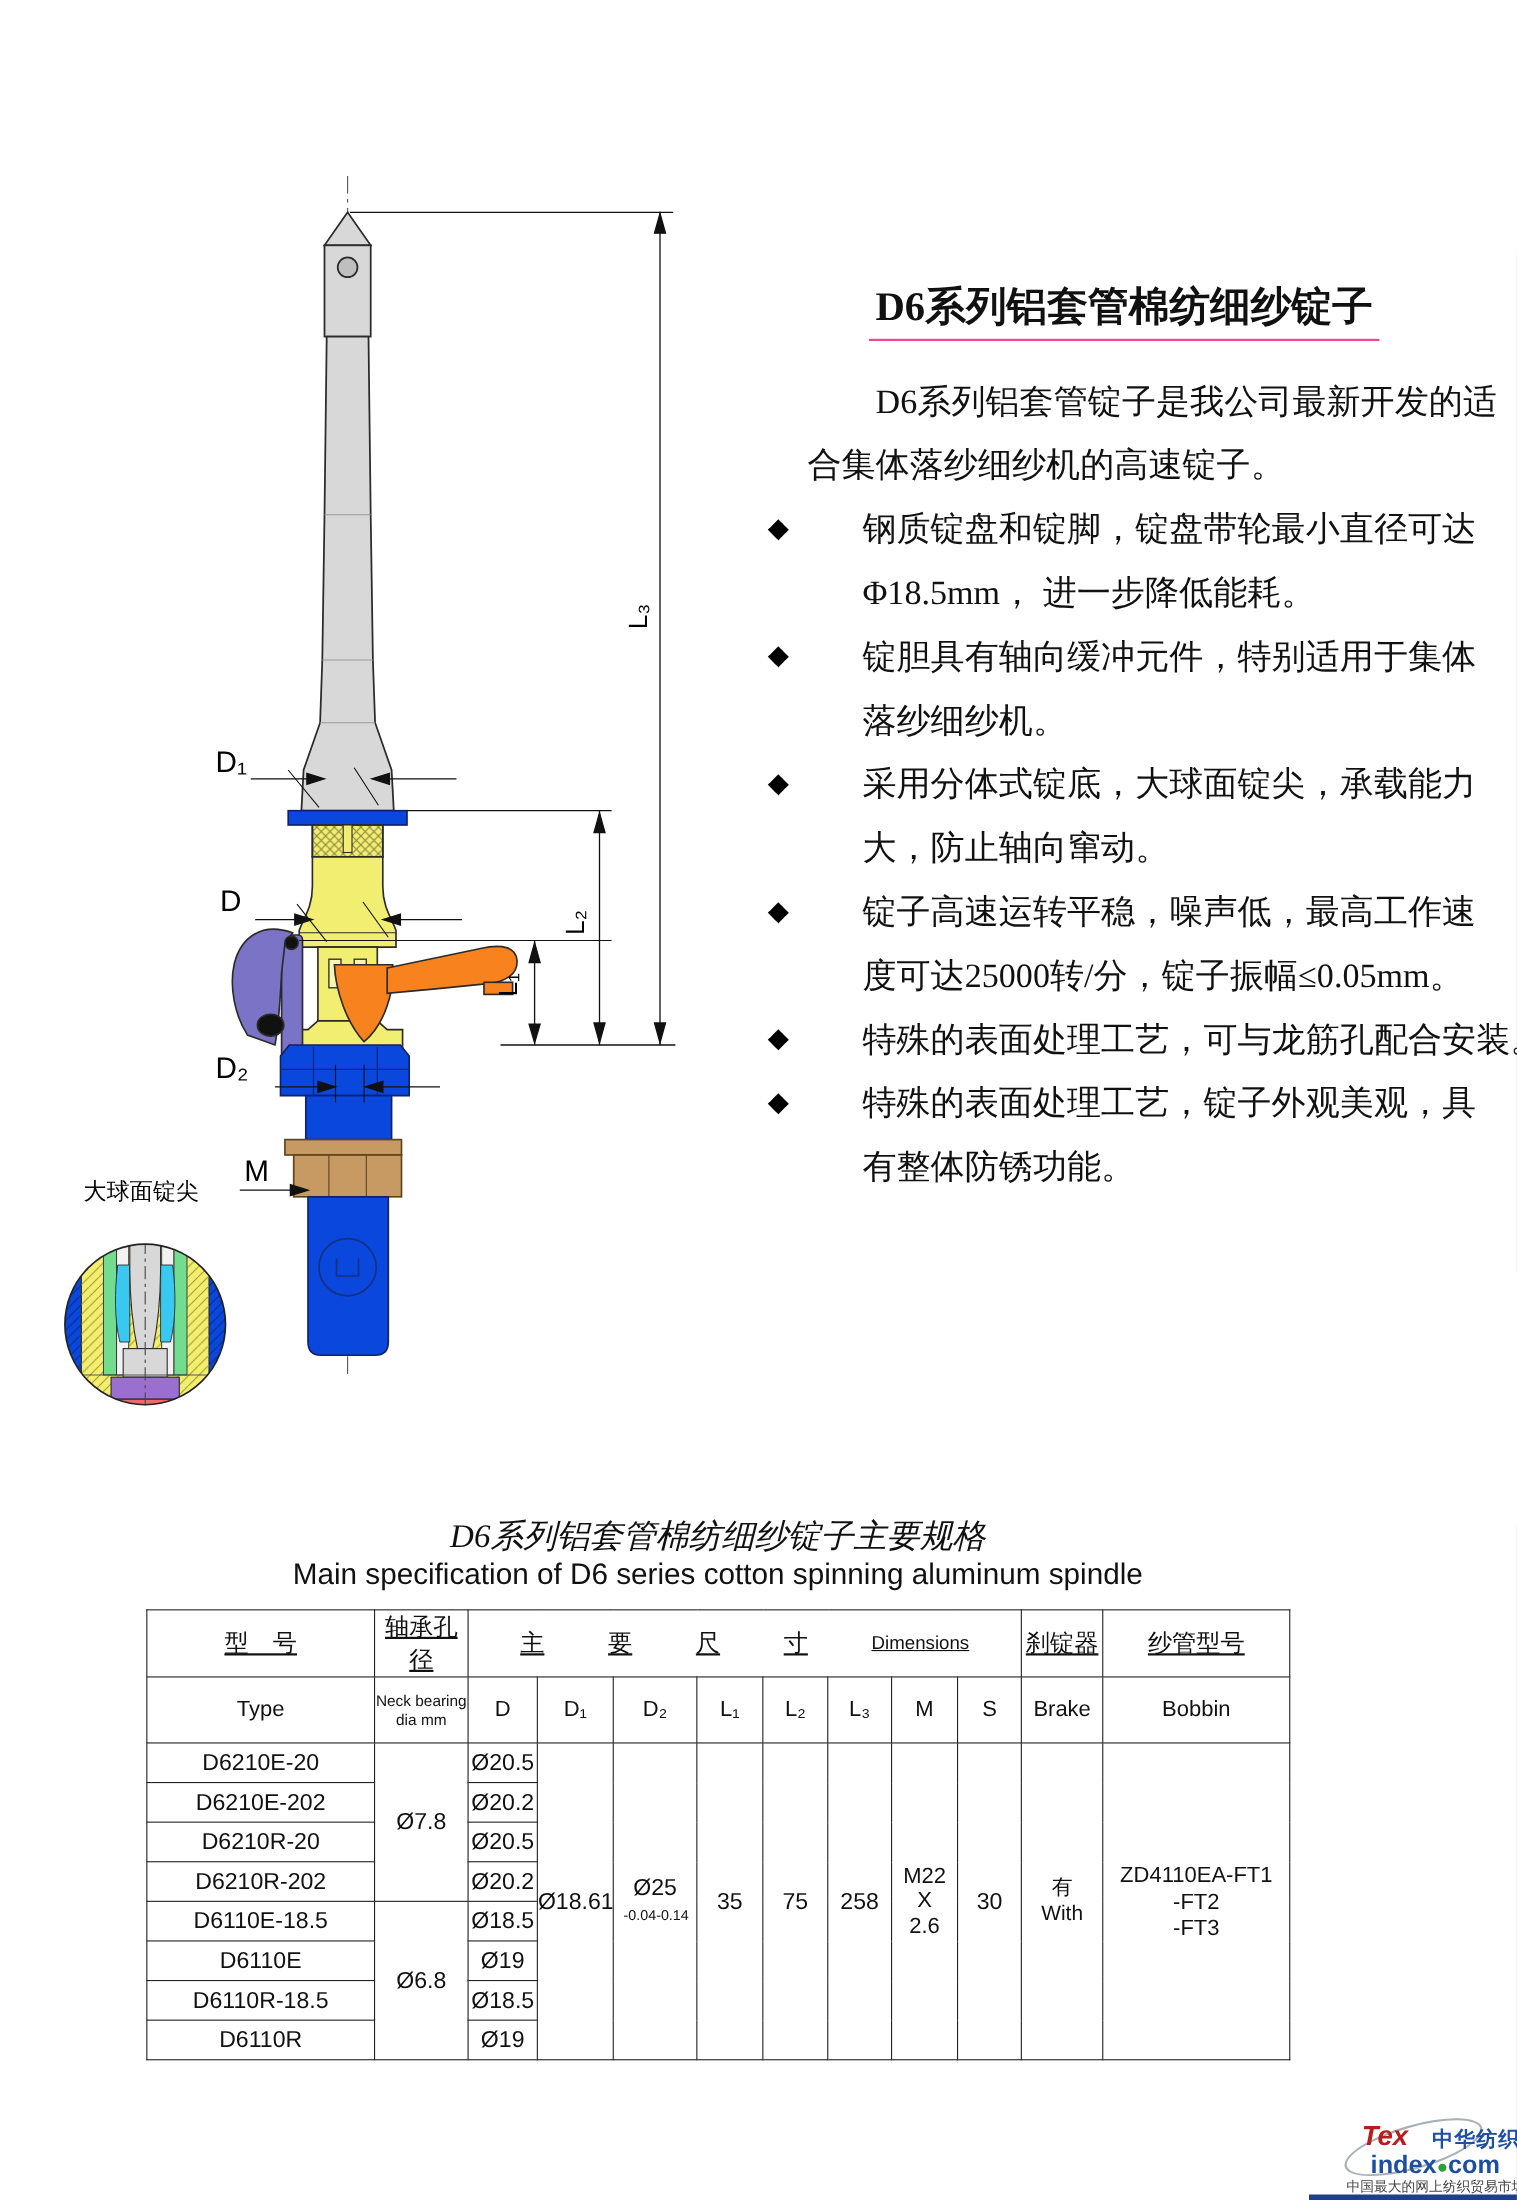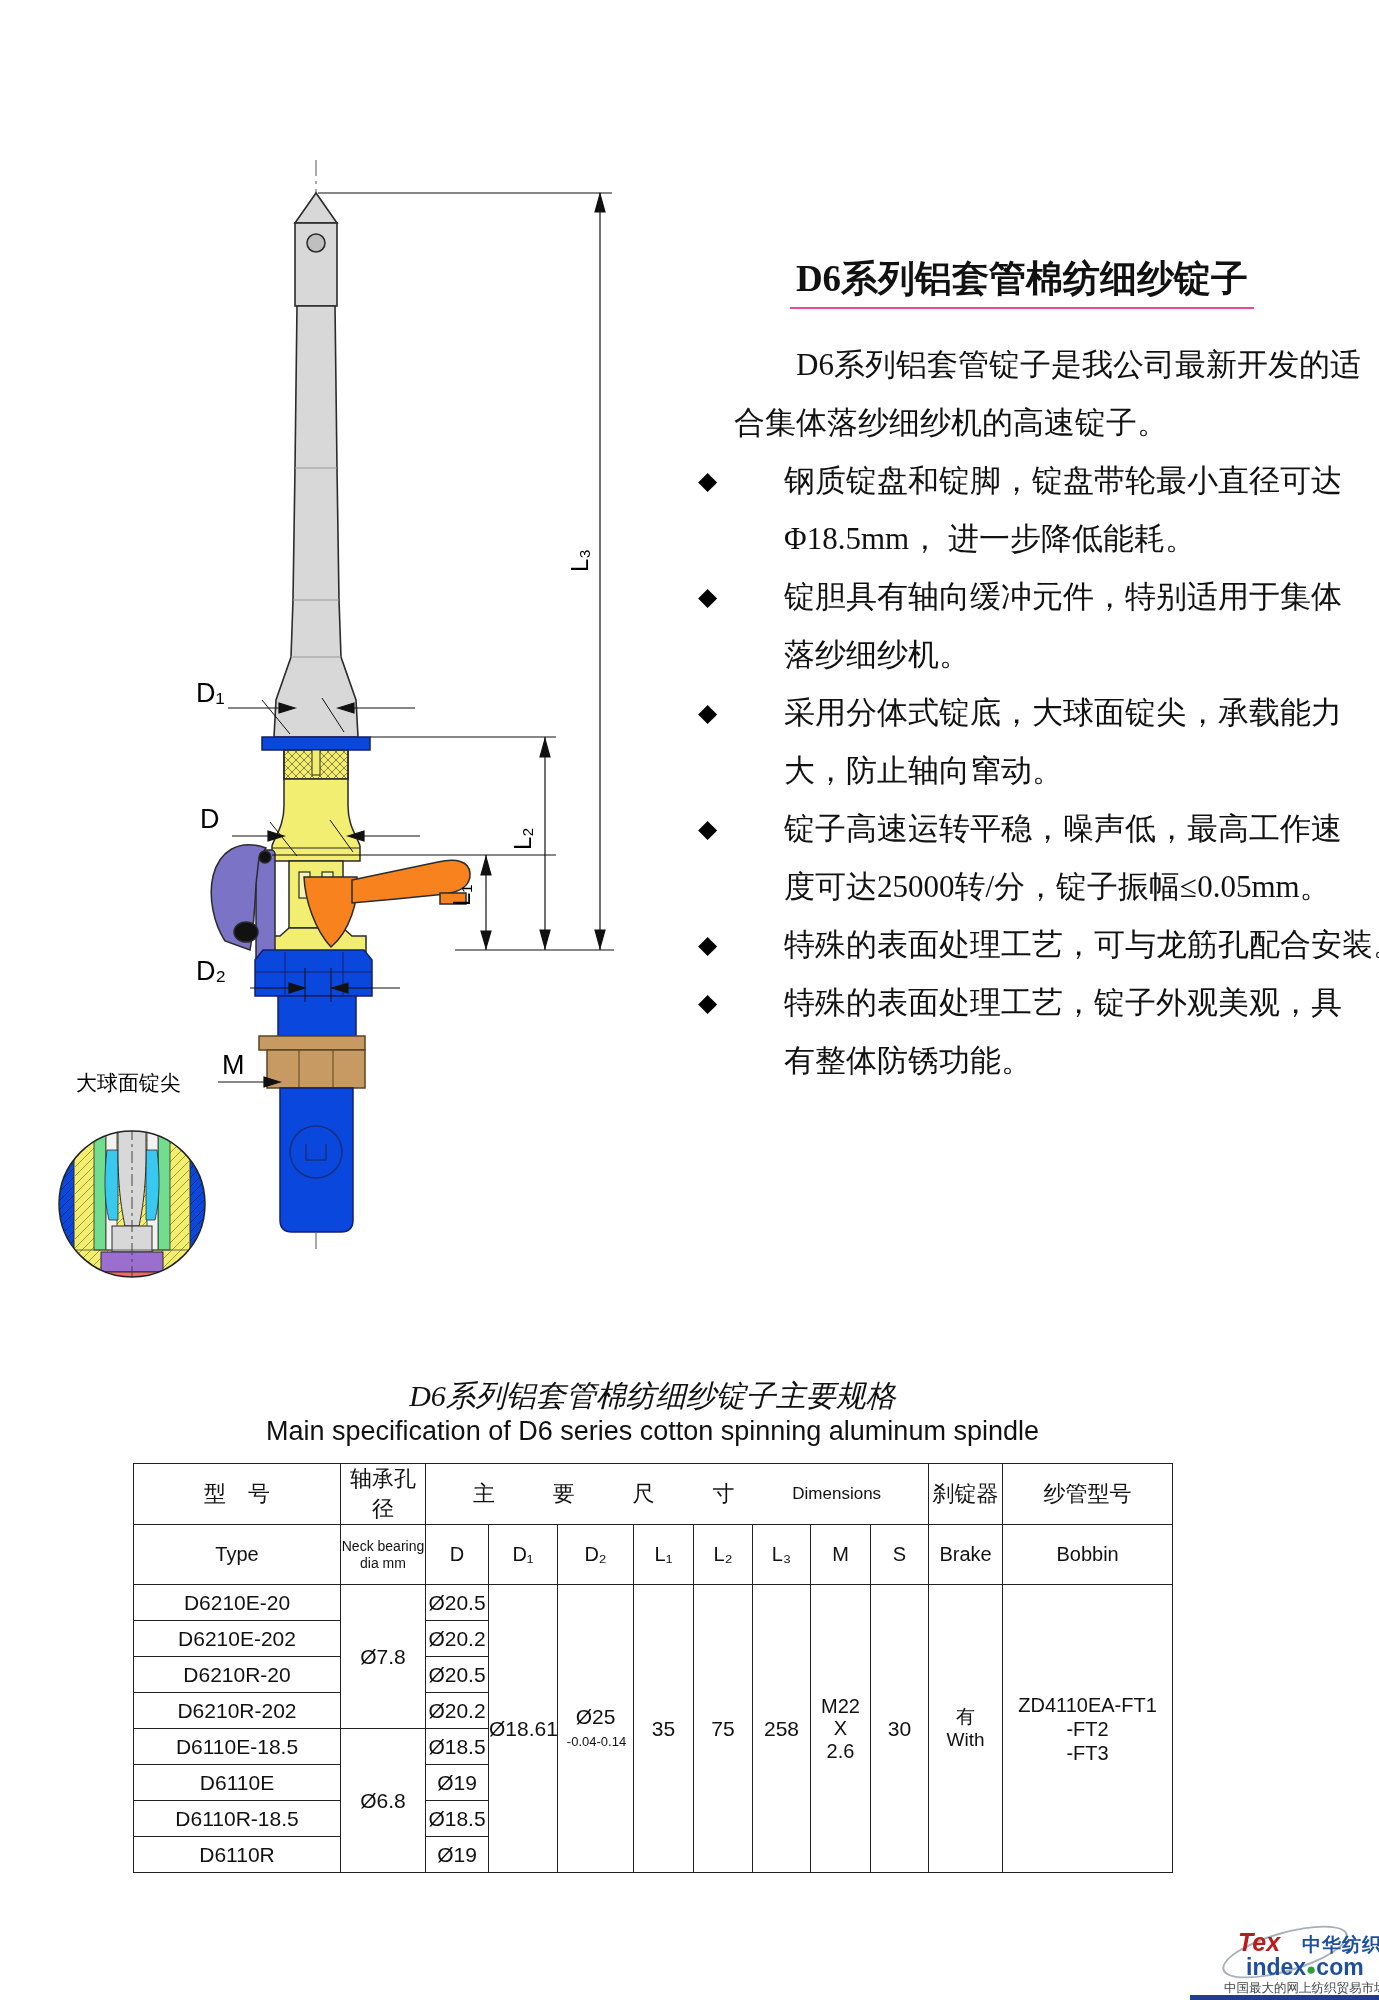--- a/index.html
+++ b/index.html
@@ -22,21 +22,21 @@
   .tbl-title-cn{position:absolute;left:133px;top:1376px;width:1039px;text-align:center;
                 font-family:"Liberation Serif",serif;font-size:30px;white-space:nowrap;font-style:italic;}
   .tbl-title-en{position:absolute;left:133px;top:1416px;width:1039px;text-align:center;
                 font-size:27px;white-space:nowrap;}
 
   
   table.spec{position:absolute;left:133px;top:1463px;width:1039px;border-collapse:collapse;
              table-layout:fixed;font-size:21px;}
   table.spec th,table.spec td{border:1.5px solid #222;padding:0;text-align:center;
              vertical-align:middle;font-weight:normal;overflow:hidden;}
-  tr.h1{height:38px;}
+  tr.h1{height:38px;text-decoration:underline;}
   tr.h2{height:60px;}
   tr.body-row{height:36px;}
   .th-cn{font-size:22px;font-family:"Liberation Serif",serif;}
   .th-en{font-size:20px;}
   .neck-en{font-size:14px;line-height:1.15;}
   .dims-flex{display:flex;justify-content:space-around;align-items:center;
              font-family:"Liberation Serif",serif;font-size:22px;padding:0 18px;}
   .dims-flex .en{font-family:"Liberation Sans",sans-serif;font-size:17px;text-align:right;}
   td.type-cell{text-align:left;padding-left:14px;}
   td.dcol{text-align:left;padding-left:6px;}

